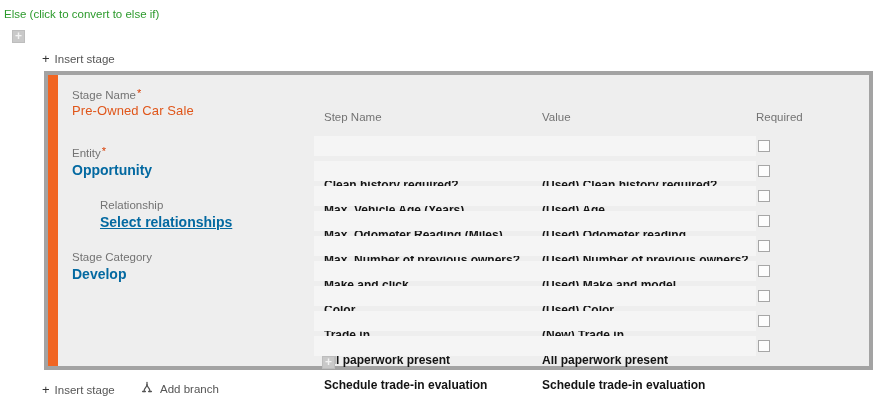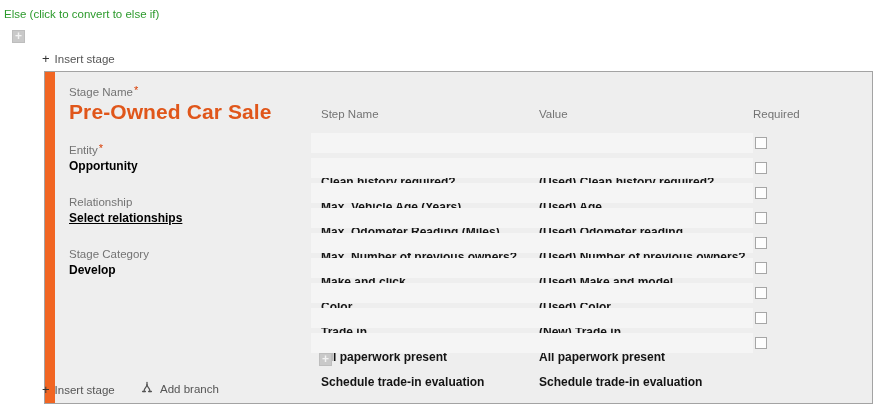--- a/index.html
+++ b/index.html
@@ -41,42 +41,42 @@
   }
   .insert-stage .plus-glyph {
     color: #333333; font-size: 13px; margin-right: 5px; font-weight: normal;
   }
   .insert-stage.top-link { left: 42px; top: 51px; }
 
   
   .stage-panel {
     position: absolute;
     left: 44px; top: 71px;
-    width: 829px; height: 333px;
+    width: 829px; height: 299px;
     background: #eeeeee;
-    border: 1px solid #a3a3a3;
+    border: 4px solid #a3a3a3;
   }
   .stage-accent-bar {
     position: absolute; left: 0; top: 0; bottom: 0;
     width: 10px; background: #f16522;
   }
 
   
   .field-block { position: absolute; left: 24px; }
   .field-label { font-size: 11.5px; color: #737373; }
   .req-star { color: #d83b01; font-size: 11px; vertical-align: 2px; margin-left: 1px; }
-  .field-value { font-size: 12px; font-weight: bold; color: #000000; margin-top: 3px; }
+  .field-value { font-size: 14px; font-weight: bold; color: #0369a1; margin-top: 3px; }
   .field-value.stage-title {
-    font-size: 21px; font-weight: bold; color: #e0561a; margin-top: 2px;
+    font-size: 13px; font-weight: normal; color: #e0561a; margin-top: 2px;
     letter-spacing: 0.1px;
   }
   .field-value.link-value { text-decoration: underline; cursor: pointer; }
   .fb-0 { top: 12px; }
   .fb-1 { top: 70px; }
-  .fb-2 { top: 124px; }
+  .fb-2 { top: 124px; margin-left: 28px; }
   .fb-3 { top: 176px; }
 
   
   .col-header {
     position: absolute; top: 36px;
     font-size: 11.5px; color: #737373; white-space: nowrap;
   }
   .col-step  { left: 276px; }
   .col-value { left: 494px; }
   .col-req   { left: 708px; }

